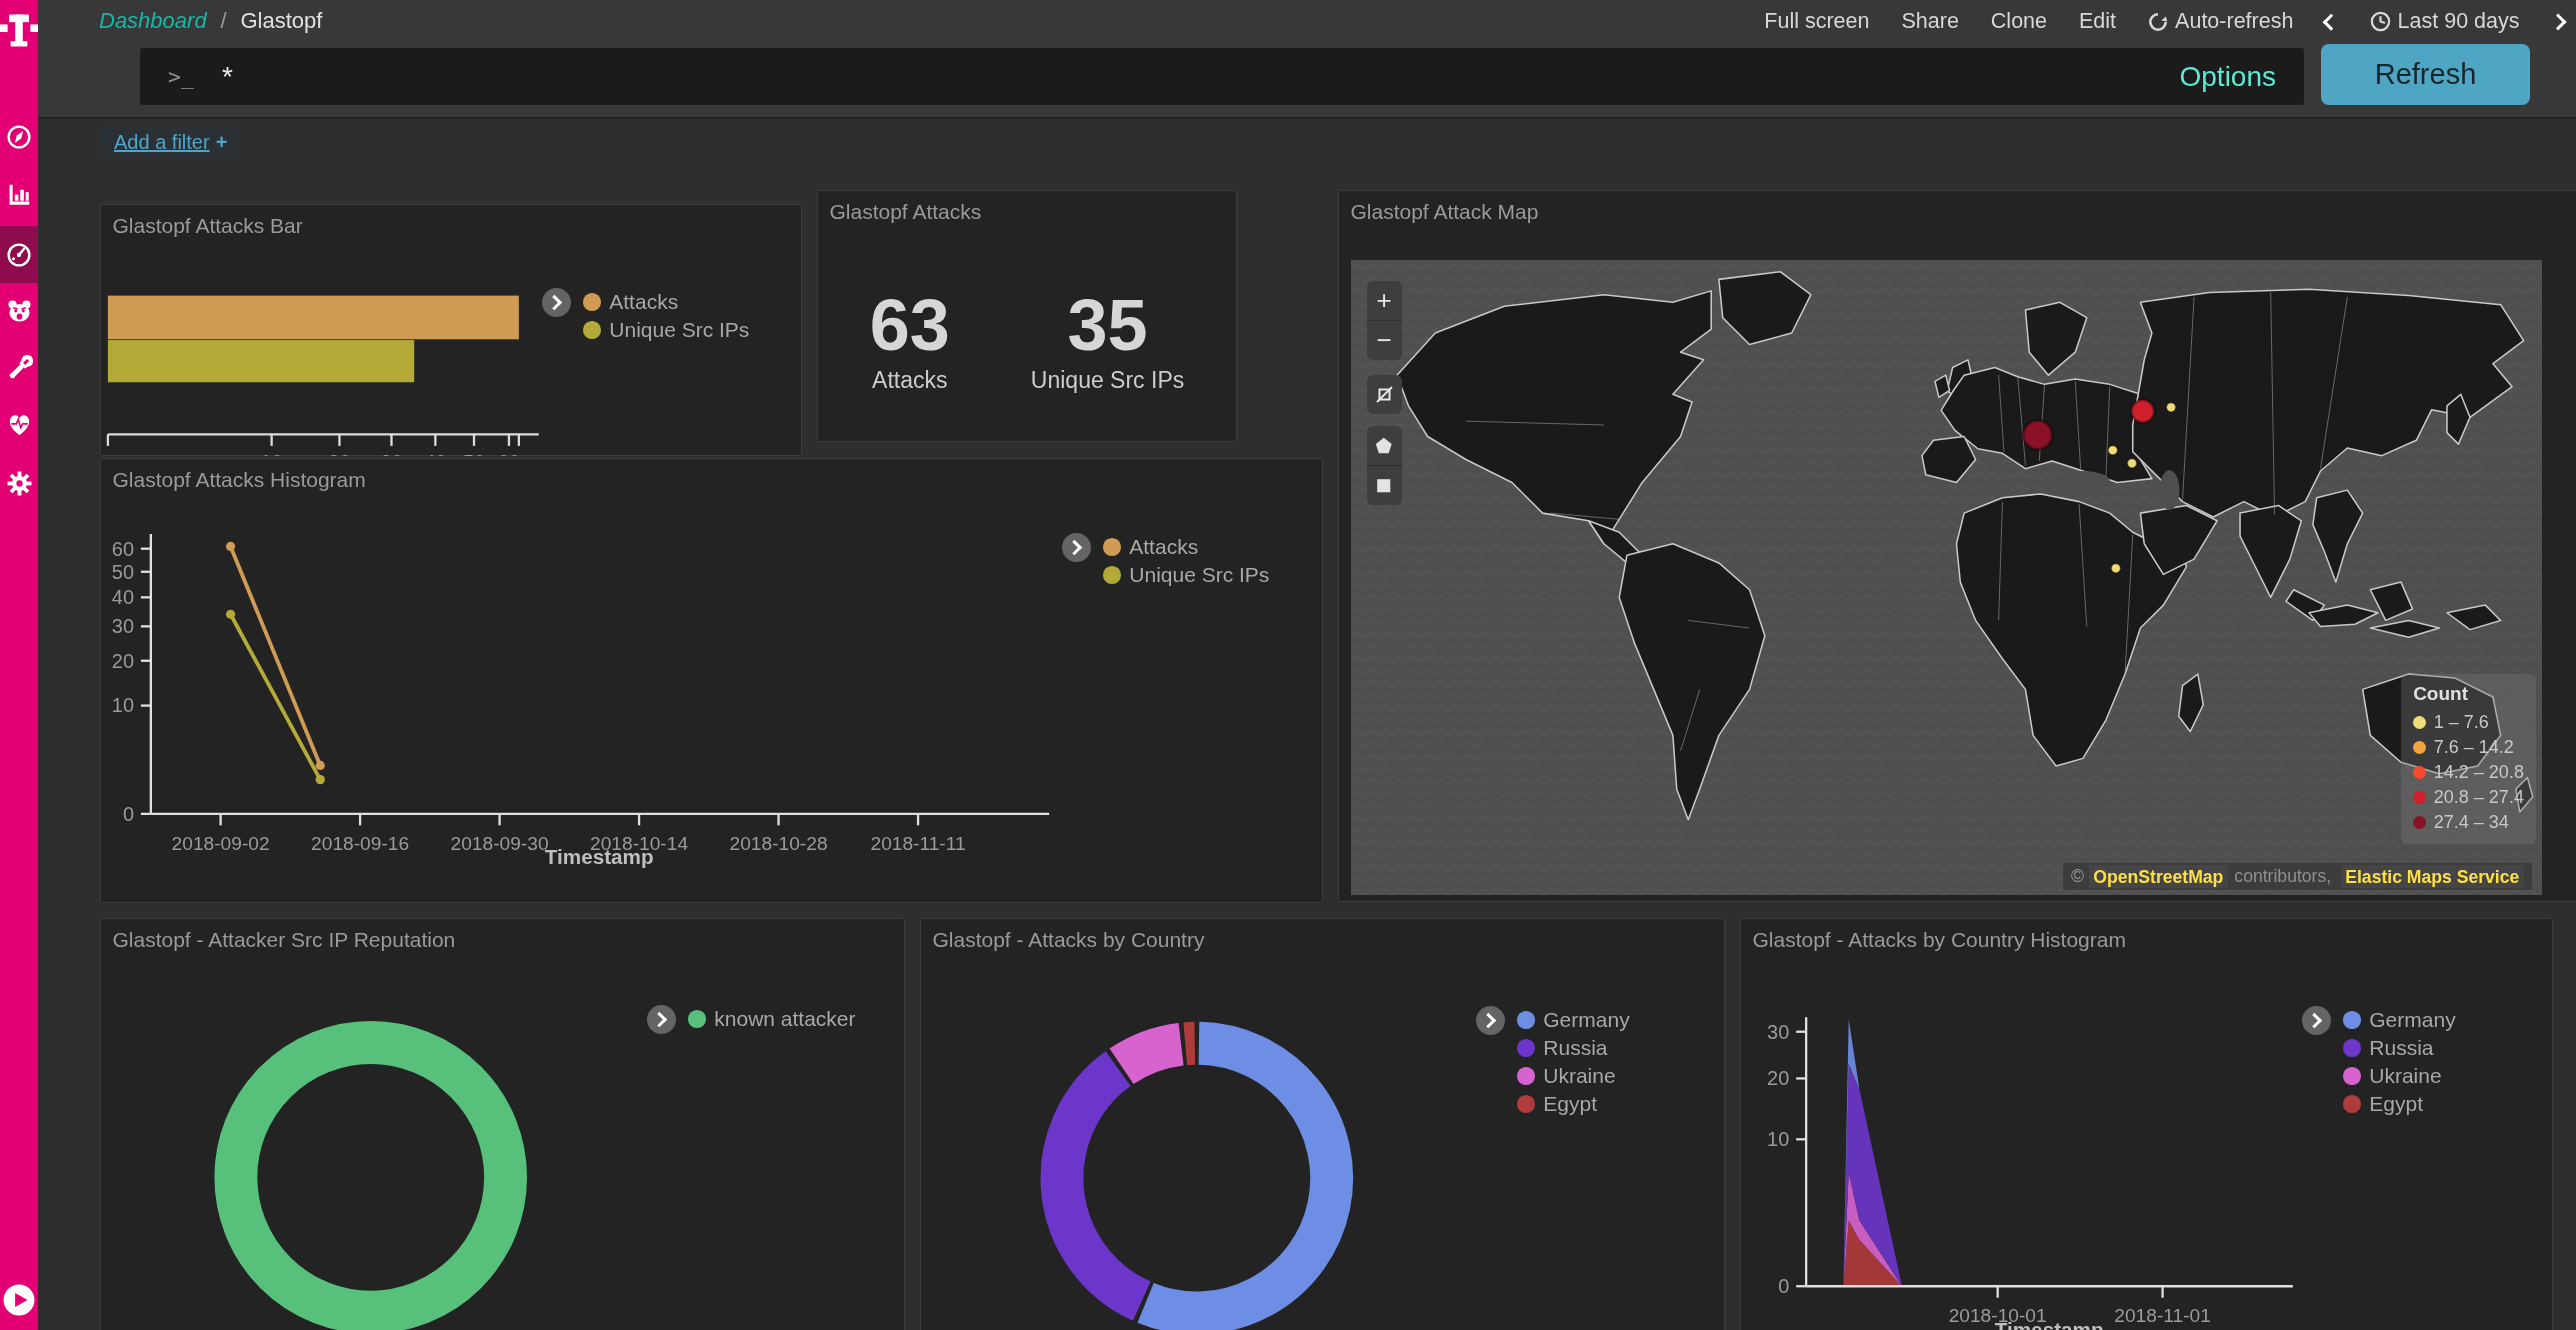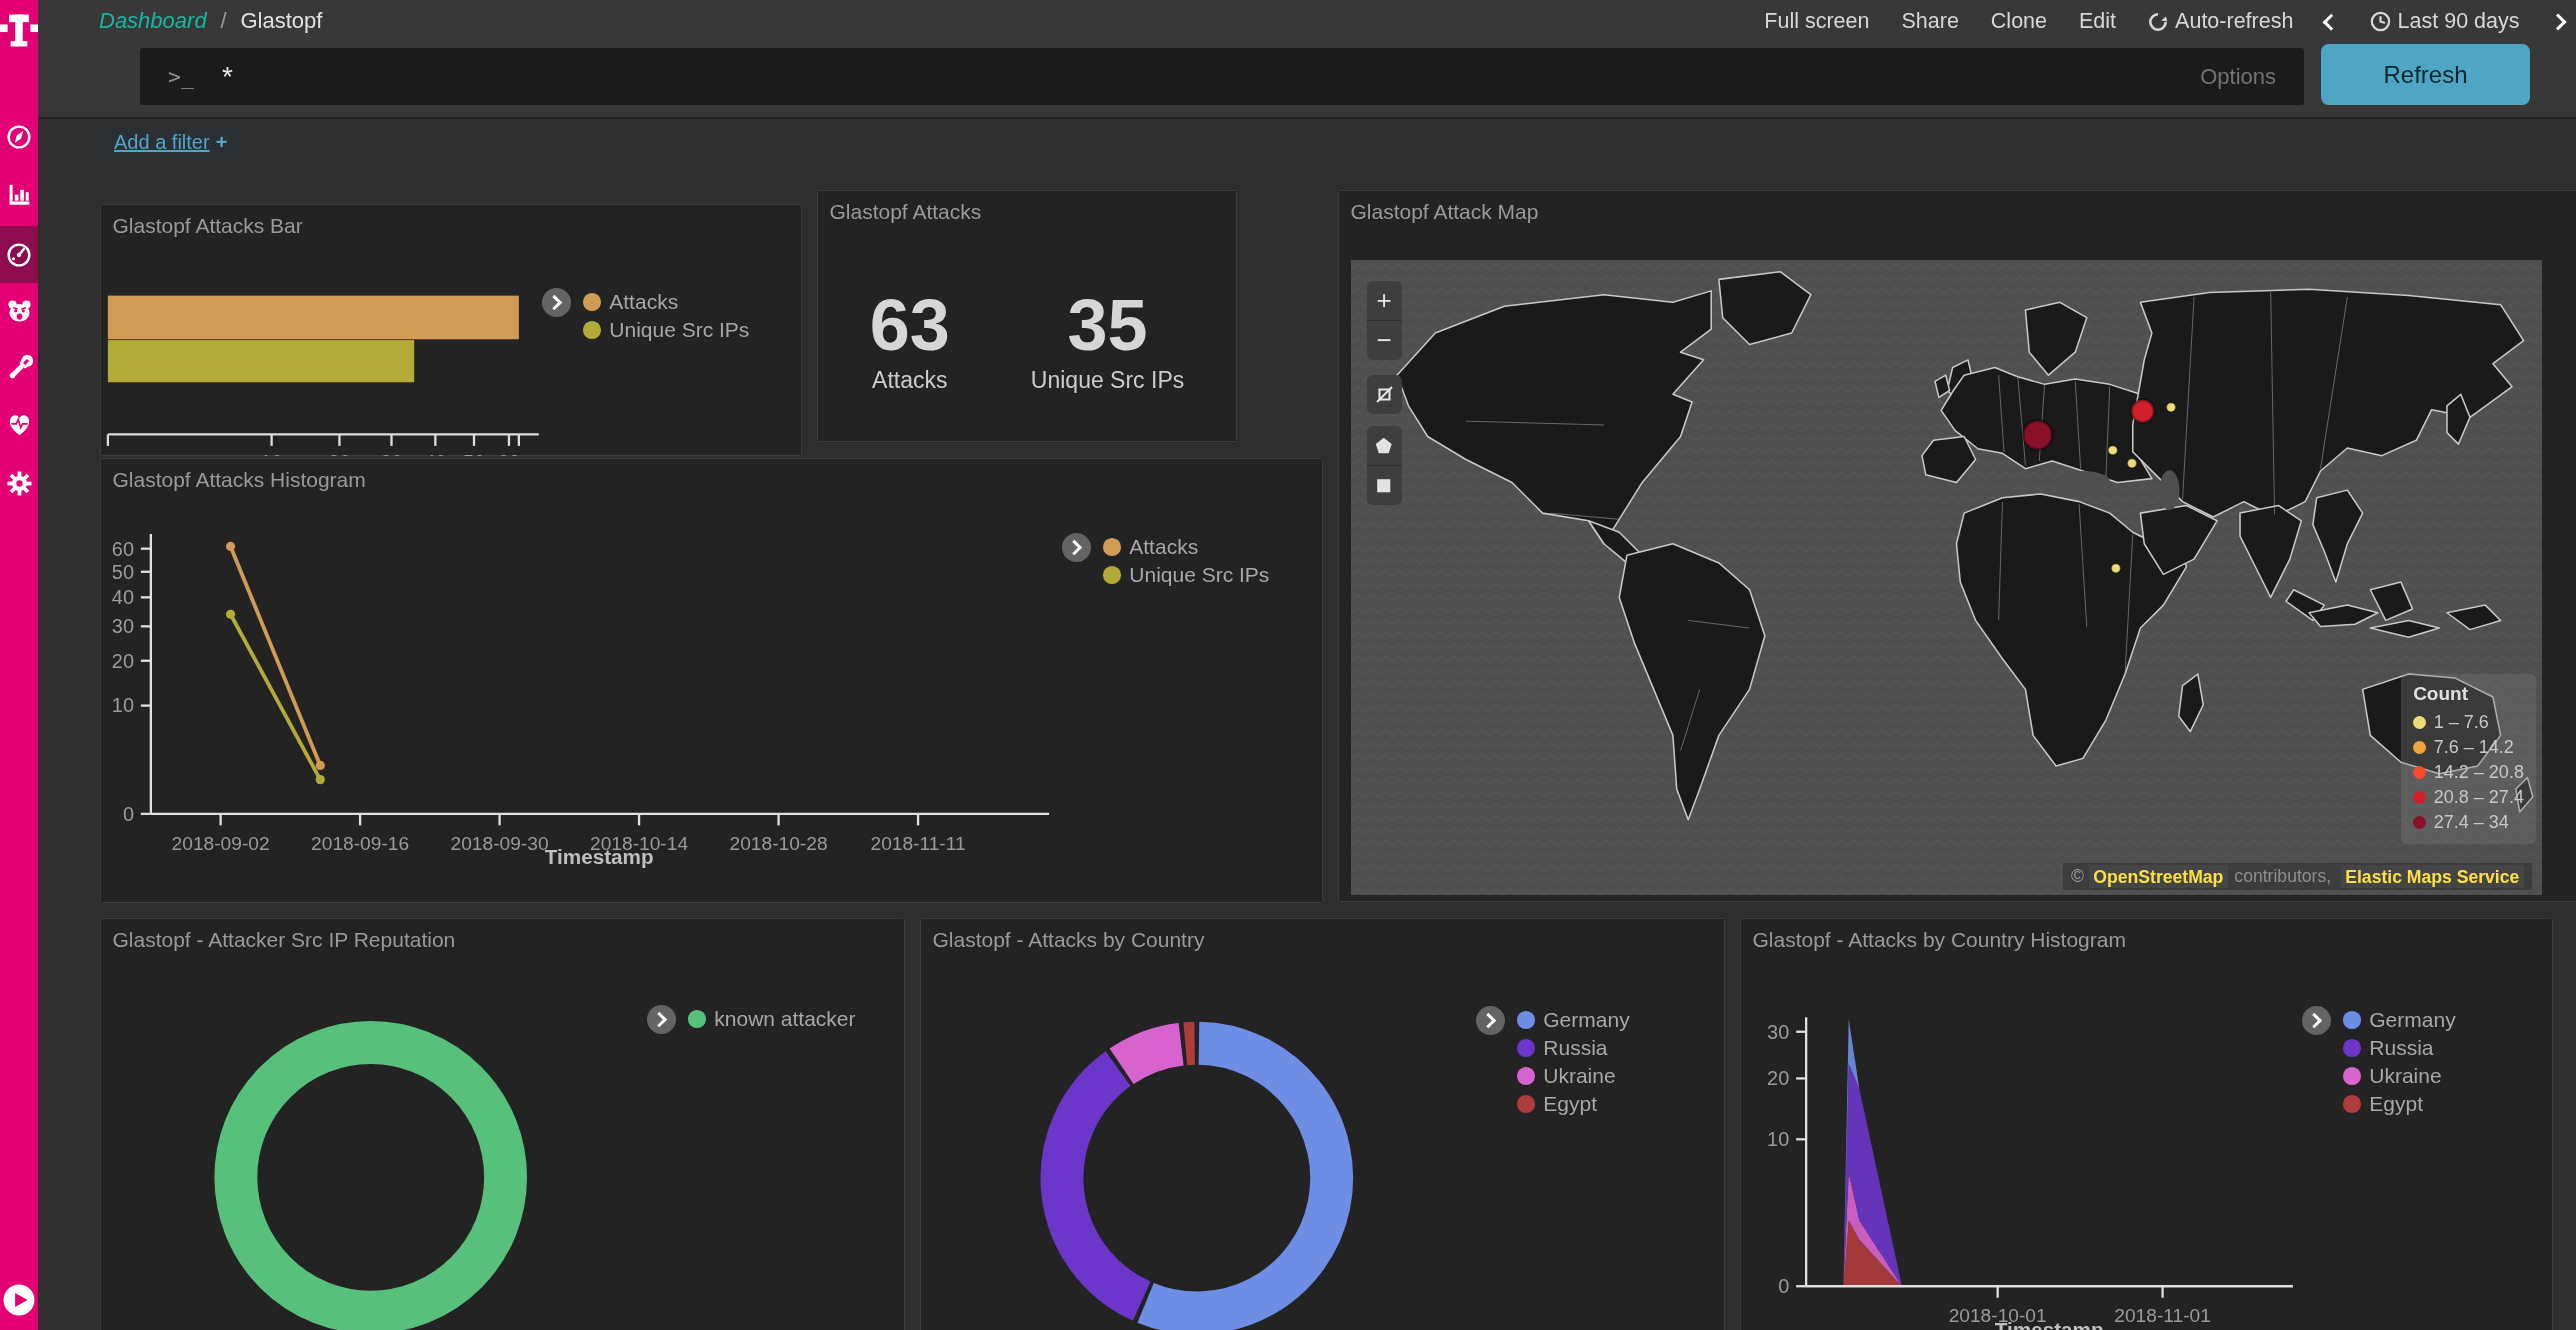--- a/index.html
+++ b/index.html
@@ -19,23 +19,23 @@
   #breadcrumb .bc-cur{color:#E2E2E2;}
   #tb-actions{position:absolute;right:12.3px;top:6.1px;display:flex;align-items:center;gap:32px;height:31px;}
   .tb-item{display:flex;align-items:center;gap:7px;font-size:21.5px;color:#D8D8D8;cursor:pointer;white-space:nowrap;}
   .chev{display:inline-block;width:9.2px;height:9.2px;border-right:3.1px solid #fff;border-top:3.1px solid #fff;}
   .chev.r{transform:rotate(45deg);}
   .chev.l{transform:rotate(-135deg);}
   #querybar{position:absolute;left:102px;top:48px;width:2164px;height:57px;background:#1B1B1B;border-radius:3.1px;
             display:flex;align-items:center;padding:0 28px;box-sizing:border-box;}
   #q-prompt{font-family:"DejaVu Sans Mono",monospace;font-size:21.5px;color:#8F8F8F;}
   #q-value{font-size:28px;color:#EBEBEB;margin-left:28px;}
-  #q-options{margin-left:auto;font-size:22px;color:#737373;cursor:pointer;}
+  #q-options{margin-left:auto;font-size:28px;color:#5eead4;cursor:pointer;}
   #refresh-btn{position:absolute;right:46px;top:44px;width:209px;height:61px;background:#4FA6C4;border:none;border-radius:7.7px;
-               font-family:"Liberation Sans",sans-serif;font-size:24px;color:#17262C;cursor:pointer;}
+               font-family:"Liberation Sans",sans-serif;font-size:29px;color:#17262C;cursor:pointer;}
   #divider{position:absolute;left:38px;top:117px;width:2538px;height:2.3px;background:#242424;}
   #add-filter{position:absolute;left:100px;top:126px;background:#2A3034;padding:4.6px 14px;border-radius:2.3px;
               font-size:20px;color:#4EA6CC;cursor:pointer;}
   #add-filter .af-label{text-decoration:underline;}
   #add-filter .af-plus{font-weight:700;margin-left:6.1px;}
   
   .panel{position:absolute;background:#232323;border:0.8px solid #3C3C3C;border-radius:1.5px;box-sizing:border-box;}
   .panel-title{position:absolute;left:11.5px;top:9.2px;font-size:21px;color:#9A9A9A;white-space:nowrap;}
   .chartsvg{position:absolute;left:0;top:0;}
   svg text{font-family:"Liberation Sans",sans-serif;}

